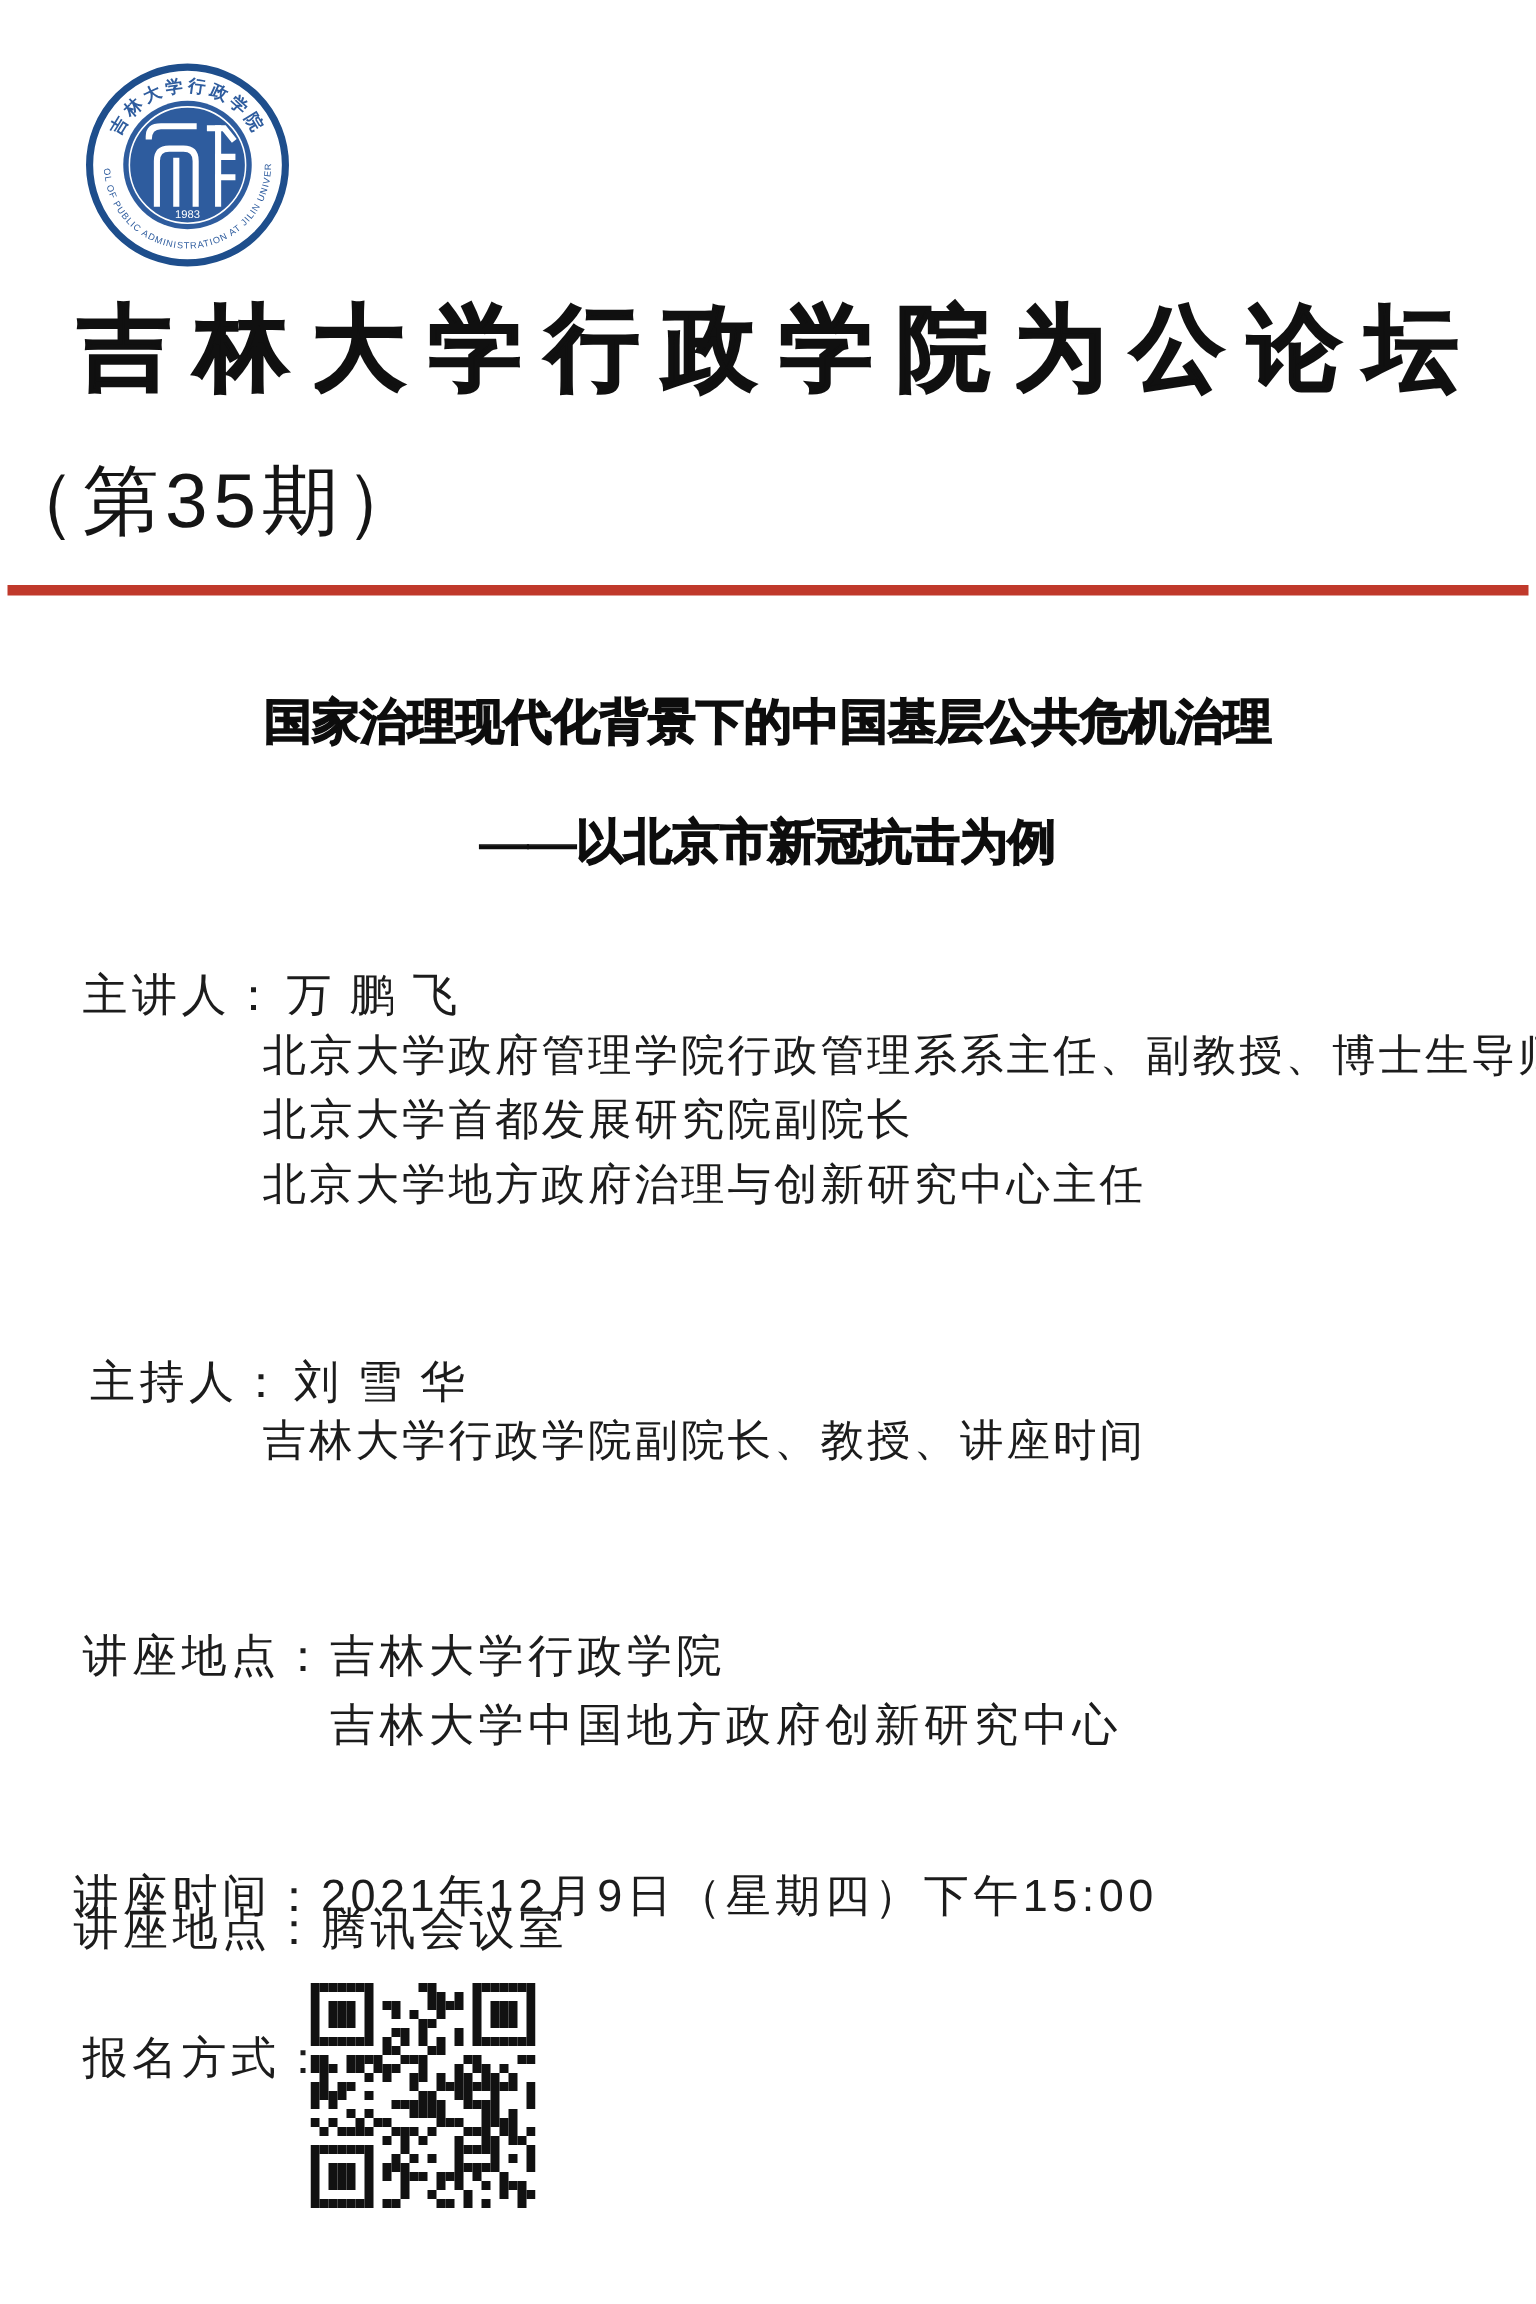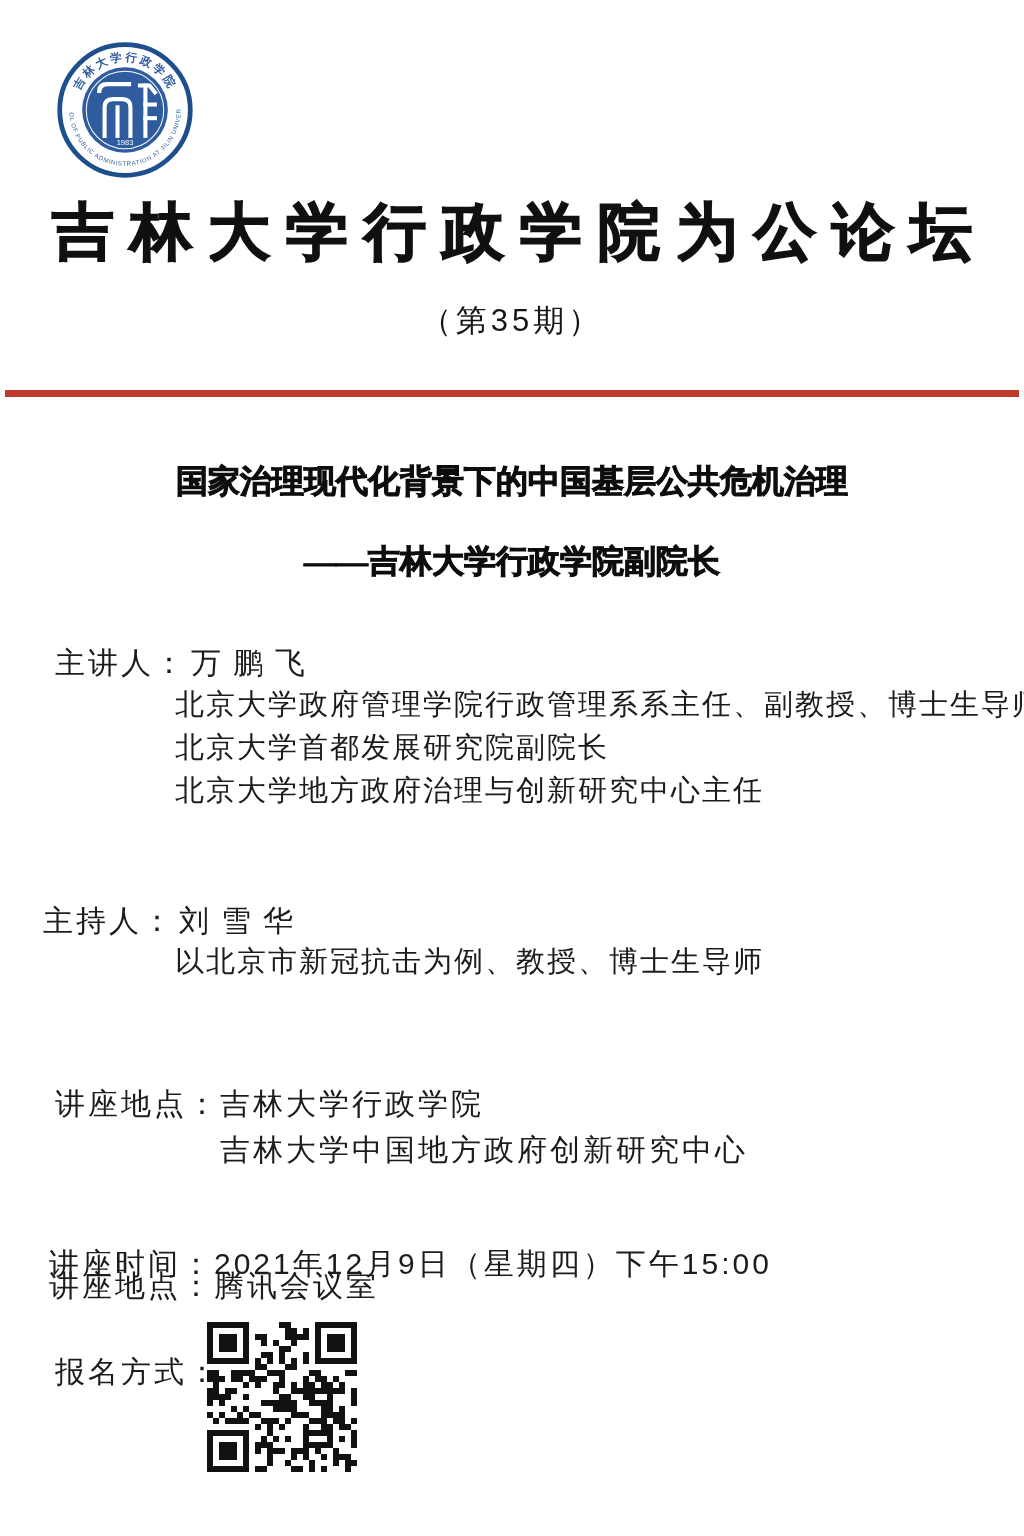--- a/index.html
+++ b/index.html
@@ -8,22 +8,22 @@
     font-family:"Liberation Sans",sans-serif;color:#1c1c1c;overflow:hidden;
   }
   .logo-wrap{position:absolute;left:57px;top:42px;width:136px;height:136px;}
   .forum-title{
     position:absolute;top:190px;left:0;width:100%;text-align:center;
     font-family:Liberation Sans, sans-serif;font-weight:900;
     font-size:62px;letter-spacing:16px;text-indent:16px;color:#101010;
     -webkit-text-stroke:1.5px #101010;
   }
   .issue-line{
-    position:absolute;top:300px;left:0;width:100%;text-align:center;
-    font-size:31px;font-weight:500;letter-spacing:4px;color:#151515;
+    position:absolute;top:300px;left:0;width:100%;
+    font-size:51px;font-weight:500;letter-spacing:4px;color:#151515;
   }
   .divider{position:absolute;top:390px;left:5px;right:5px;height:7px;background:#C0392B;}
   .lecture-title{
     position:absolute;left:0;width:100%;text-align:center;
     font-family:"Liberation Serif","DejaVu Serif",serif;font-weight:900;
     font-size:32px;color:#0d0d0d;letter-spacing:0px;
     -webkit-text-stroke:1px #0d0d0d;
   }
   .lt1{top:460px;}
   .lt2{top:540px;}
@@ -64,36 +64,36 @@
     </text>
   </svg>
 </div>
 
 <div class="forum-title">吉林大学行政学院为公论坛</div>
 <div class="issue-line">（第35期）</div>
 
 <div class="divider" style="background: rgb(192, 57, 43);"></div>
 
 <div class="lecture-title lt1">国家治理现代化背景下的中国基层公共危机治理</div>
-<div class="lecture-title lt2">——吉林大学行政学院副院长</div>
+<div class="lecture-title lt2">——以北京市新冠抗击为例</div>
 
 <div class="info-row" style="left:55px;top:643px;">
   <span class="info-label">主讲人：</span><span class="person-name">万鹏飞</span>
 </div>
 <div class="detail-block" style="left:175px;top:683px;">
   <div>北京大学政府管理学院行政管理系系主任、副教授、博士生导师</div>
   <div>北京大学首都发展研究院副院长</div>
   <div>北京大学地方政府治理与创新研究中心主任</div>
 </div>
 
-<div class="info-row" style="left:43px;top:901px;">
+<div class="info-row" style="left:60px;top:901px;">
   <span class="info-label">主持人：</span><span class="person-name">刘雪华</span>
 </div>
 <div class="detail-block" style="left:175px;top:940px;">
-  <div>以北京市新冠抗击为例、教授、博士生导师</div>
+  <div>吉林大学行政学院副院长、教授、讲座时间</div>
 </div>
 
 <div class="info-row" style="left:55px;top:1084px;">
   <span class="info-label">讲座地点：</span><span>吉林大学行政学院</span>
 </div>
 <div class="info-row" style="left:220px;top:1130px;">
   <span>吉林大学中国地方政府创新研究中心</span>
 </div>
 
 <div class="info-row" style="left:49px;top:1244px;">

